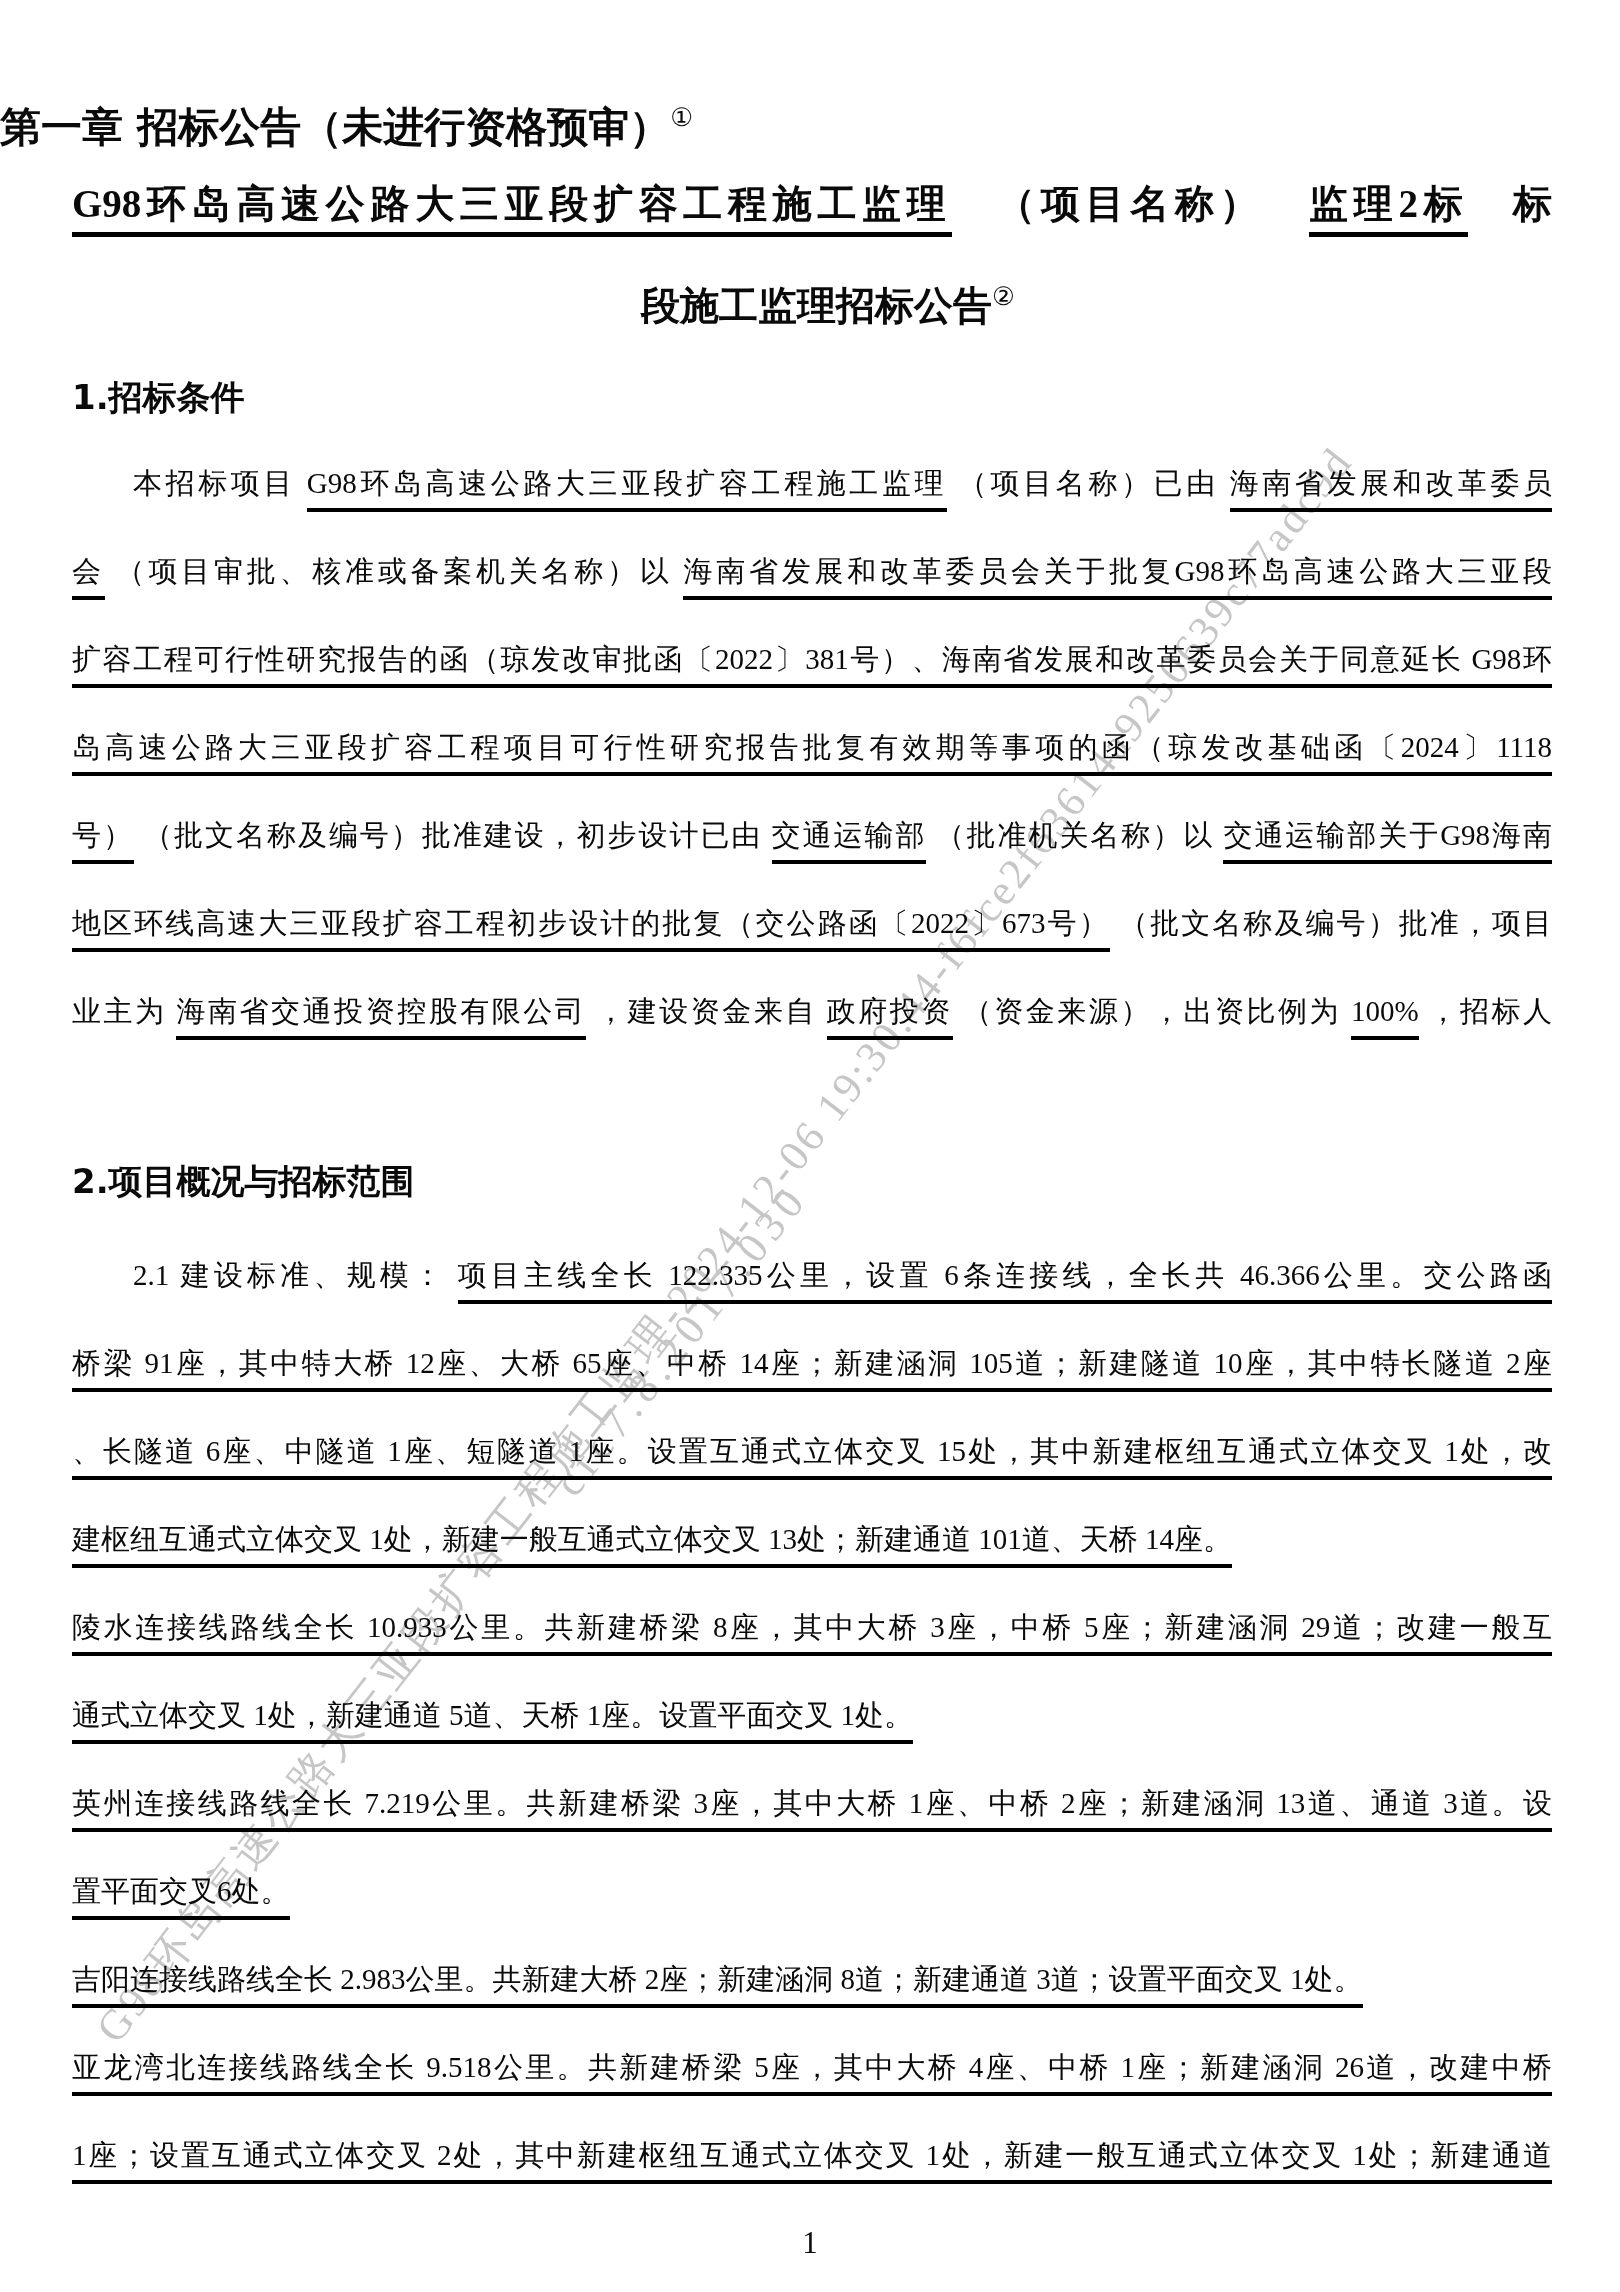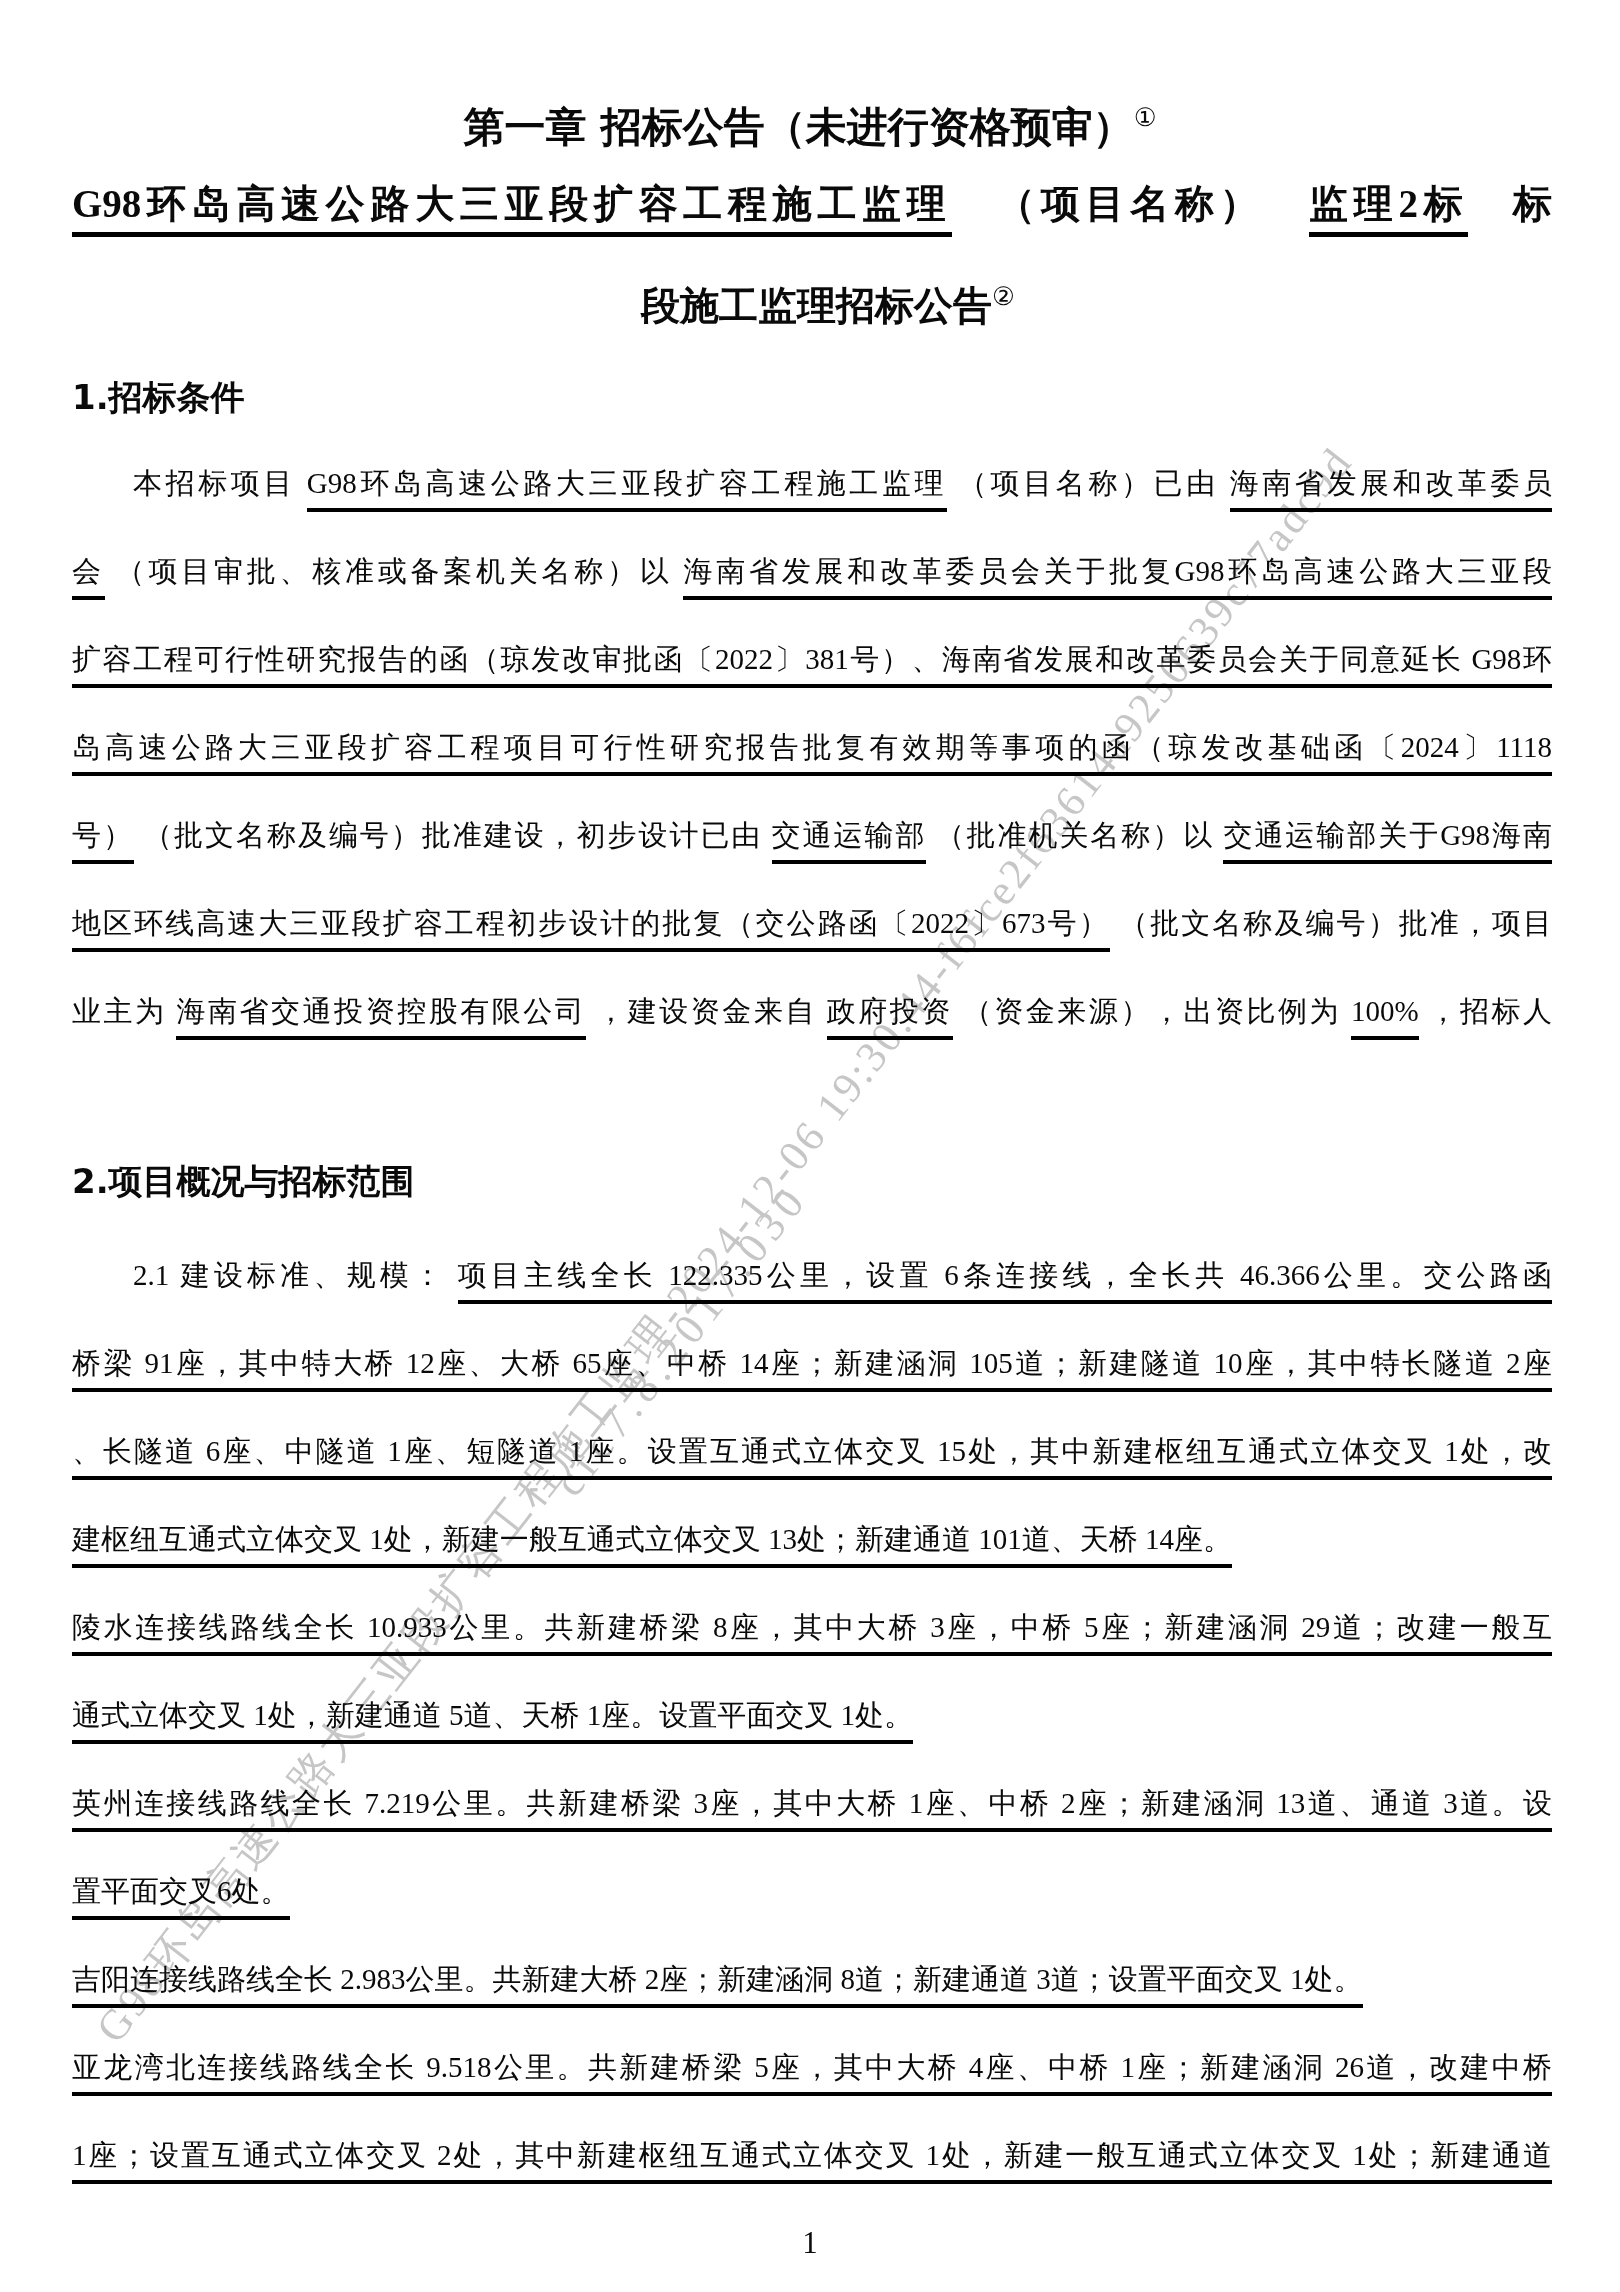--- a/index.html
+++ b/index.html
@@ -23,21 +23,20 @@
     letter-spacing:2.9px;
     z-index:1;
     user-select:none;
   }
   #wm1{left:83px;top:2019px;font-size:43px;}
   #wm2{left:544px;top:1475px;font-size:43px;letter-spacing:6.9px;}
   
   .content{position:relative;z-index:2;}
   #chapter-title{
     position:absolute;left:0;top:90px;width:1620px;
-    text-align:center;
     font-family:"DejaVu Sans", sans-serif;
     font-weight:bold;font-size:41px;line-height:55px;
   }
   #chapter-title sup,#doc-title-3 sup{font-size:25.5px;vertical-align:super;font-weight:normal;}
   #doc-title-2{
     position:absolute;left:72px;top:176px;width:1480px;
     font-weight:bold;font-size:39px;line-height:55px;
     text-align:justify;text-align-last:justify;
   }
   #doc-title-3{

